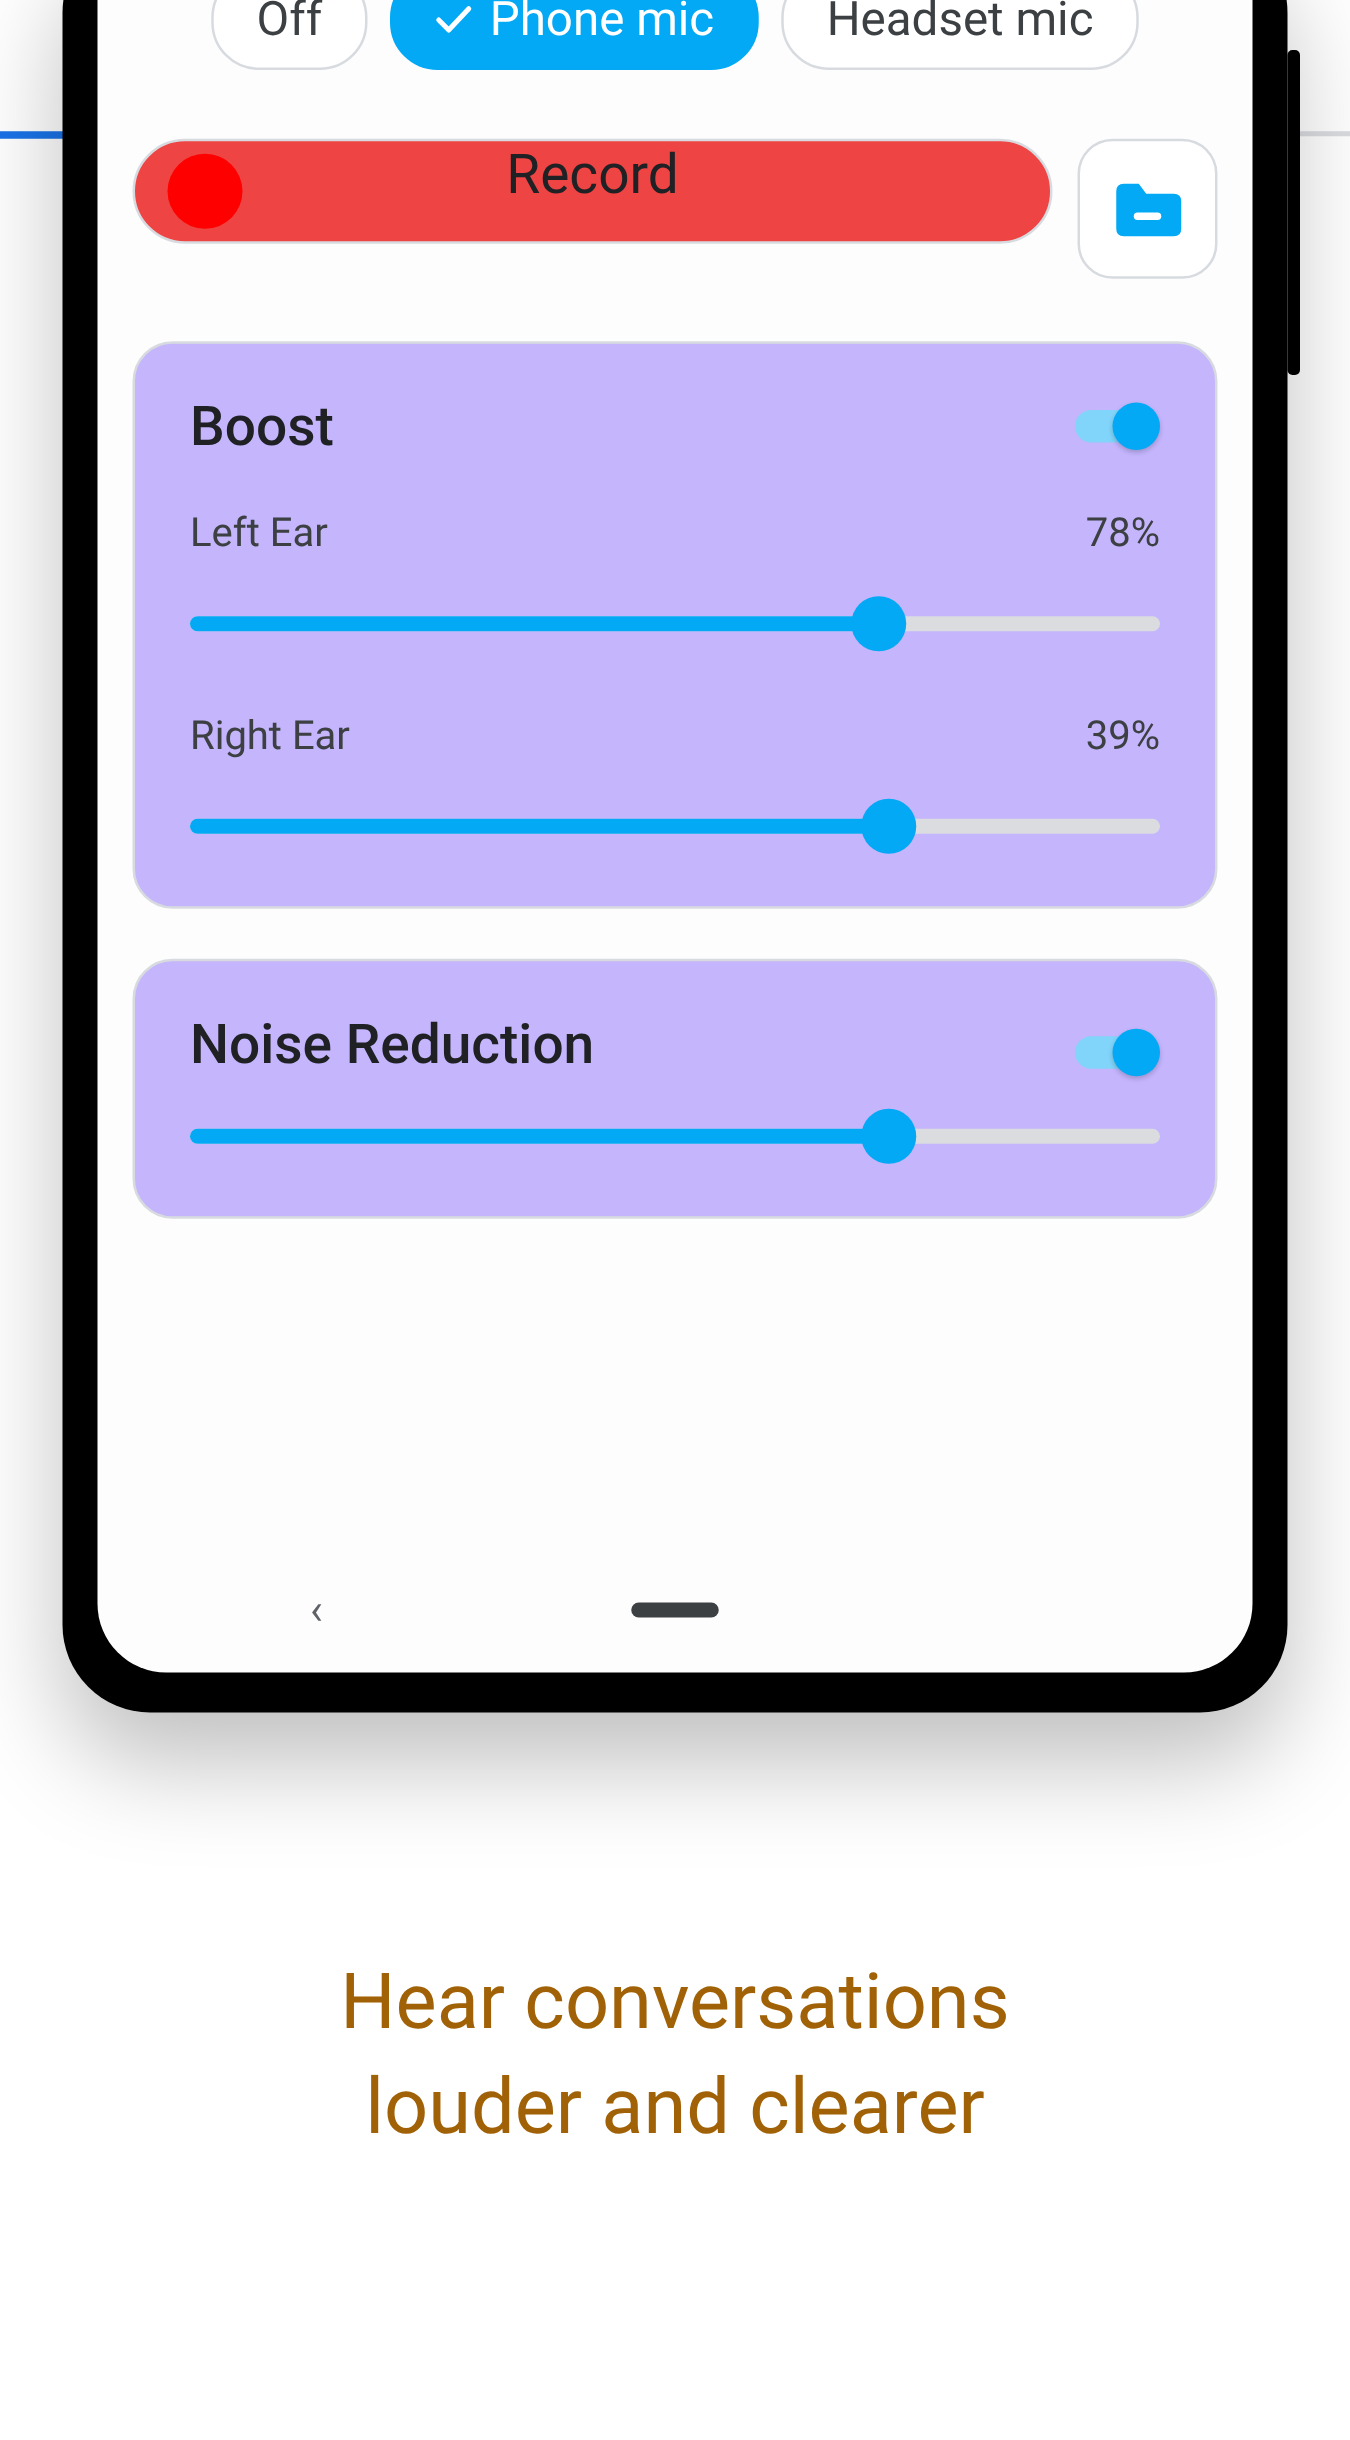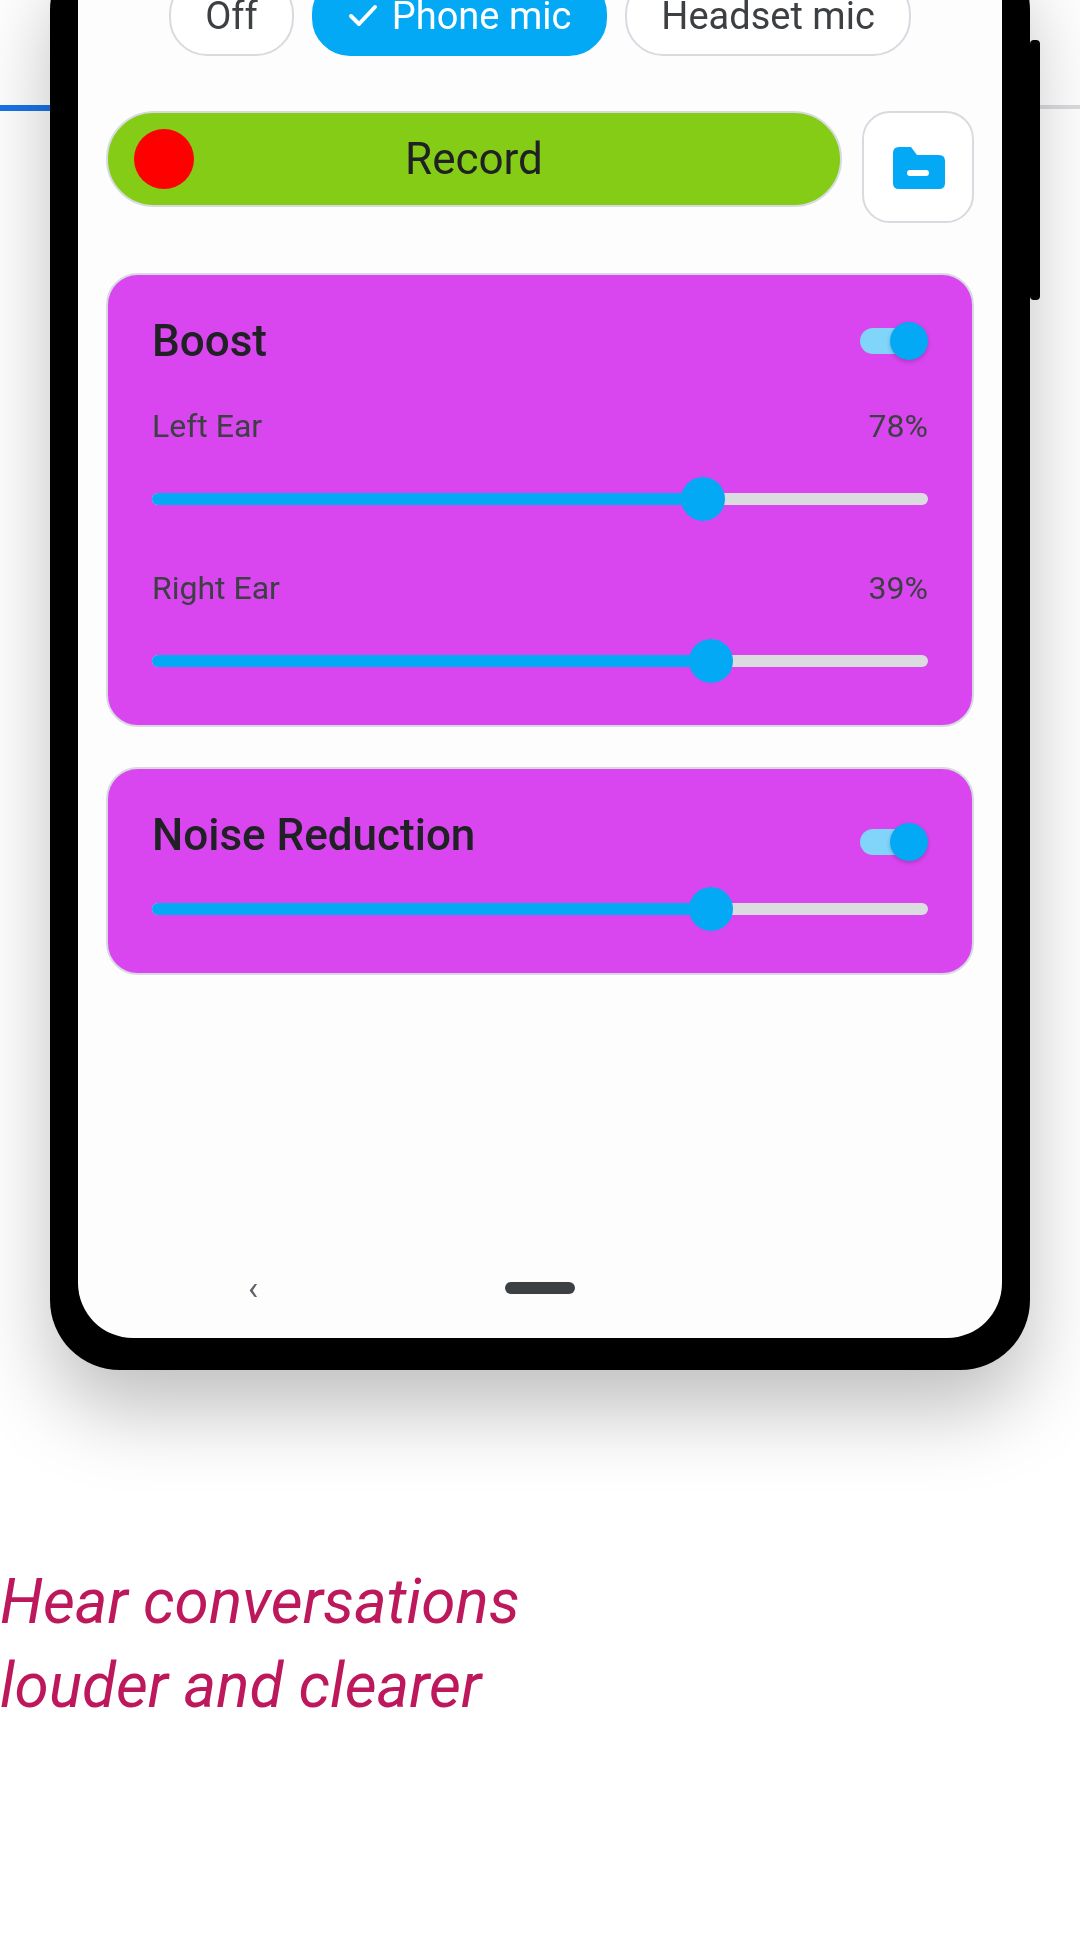--- a/index.html
+++ b/index.html
@@ -95,25 +95,25 @@
   
   .rec-row {
     display: flex;
     gap: 20px;
     margin-bottom: 50px;
   }
   .rec-btn {
     flex: 1;
     border: 2px solid #d7dbe0;
     border-radius: 60px;
-    height: 96px;
-    display: flex;
-    align-items: center;
+    height: 84px;
+    display: flex;
+    align-items: flex-start;
     position: relative;
-    background: #84cc16;
+    background: #ef4444;
   }
   .rec-dot {
     width: 60px; height: 60px;
     background: #ff0000;
     border-radius: 50%;
     position: absolute;
     left: 26px;
     top: 50%;
     transform: translateY(-50%);
   }
@@ -133,21 +133,21 @@
     background: #fff;
   }
   .folder-icon svg { display:block; }
 
   
   .card {
     border: 2px solid #d7dbe0;
     border-radius: 32px;
     padding: 40px 44px 44px 44px;
     margin-bottom: 40px;
-    background: #d946ef;
+    background: #c4b5fd;
   }
   .card-header {
     display: flex;
     align-items: center;
     justify-content: space-between;
     margin-bottom: 40px;
   }
   .card-title {
     font-size: 44px;
     font-weight: 500;
@@ -235,25 +235,25 @@
     width: 70px; height: 12px;
     background: #3c4043;
     border-radius: 8px;
   }
 
   
   .caption {
     position: absolute;
     top: 1560px;
     left: 0; right: 0;
+    text-align: center;
     font-size: 62px;
     line-height: 1.35;
-    color: #be185d;
+    color: #a16207;
     font-weight: 400;
-    font-style: italic;
   }
 </style>
 </head>
 <body>
 
 <div class="bg-line"></div>
 <div class="bg-line-gray"></div>
 
 <div class="phone">
   <div class="screen">

